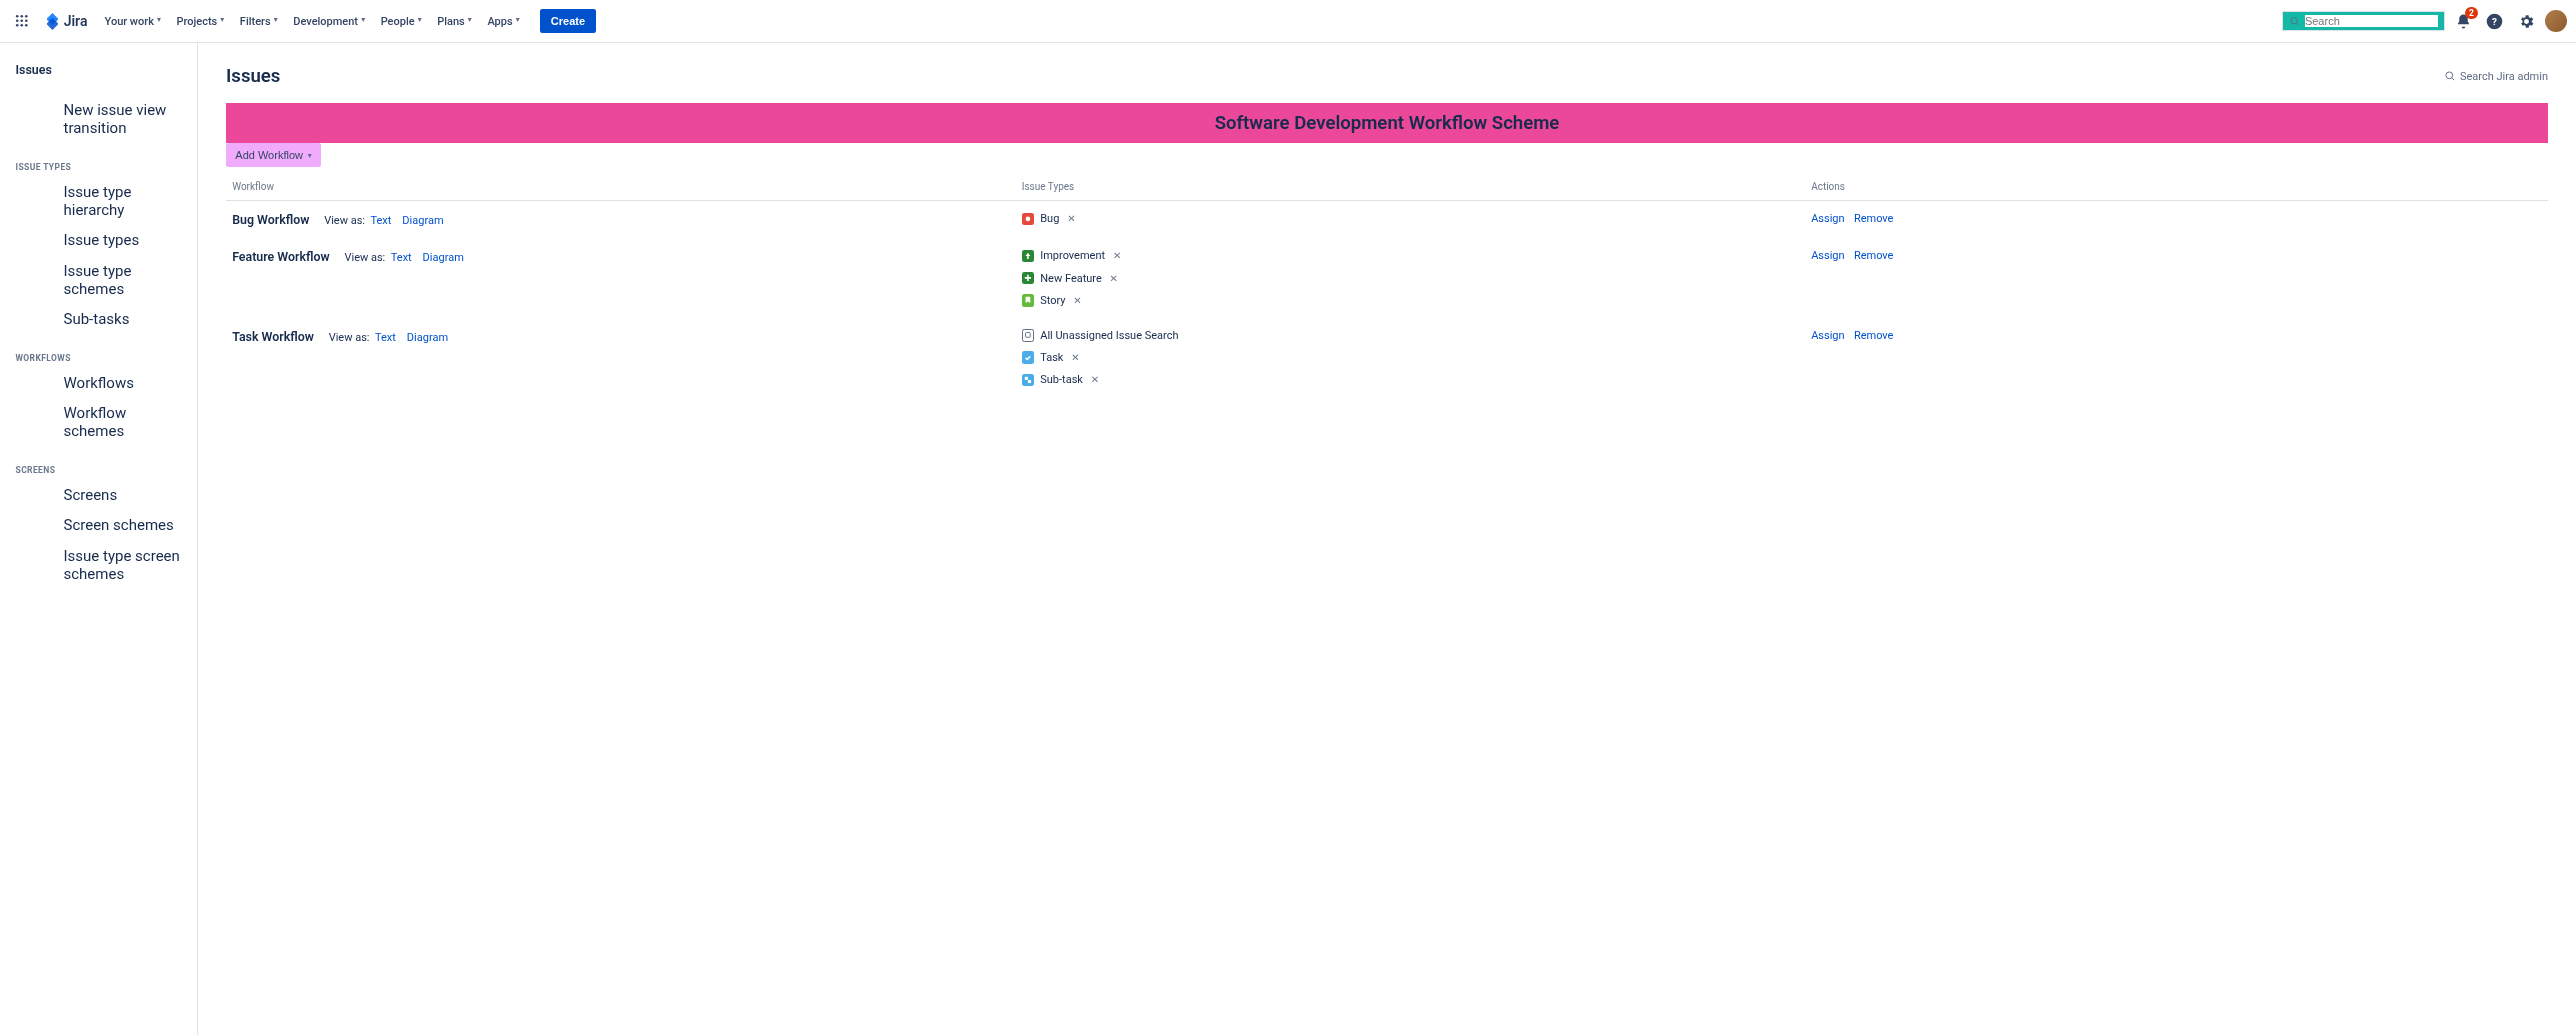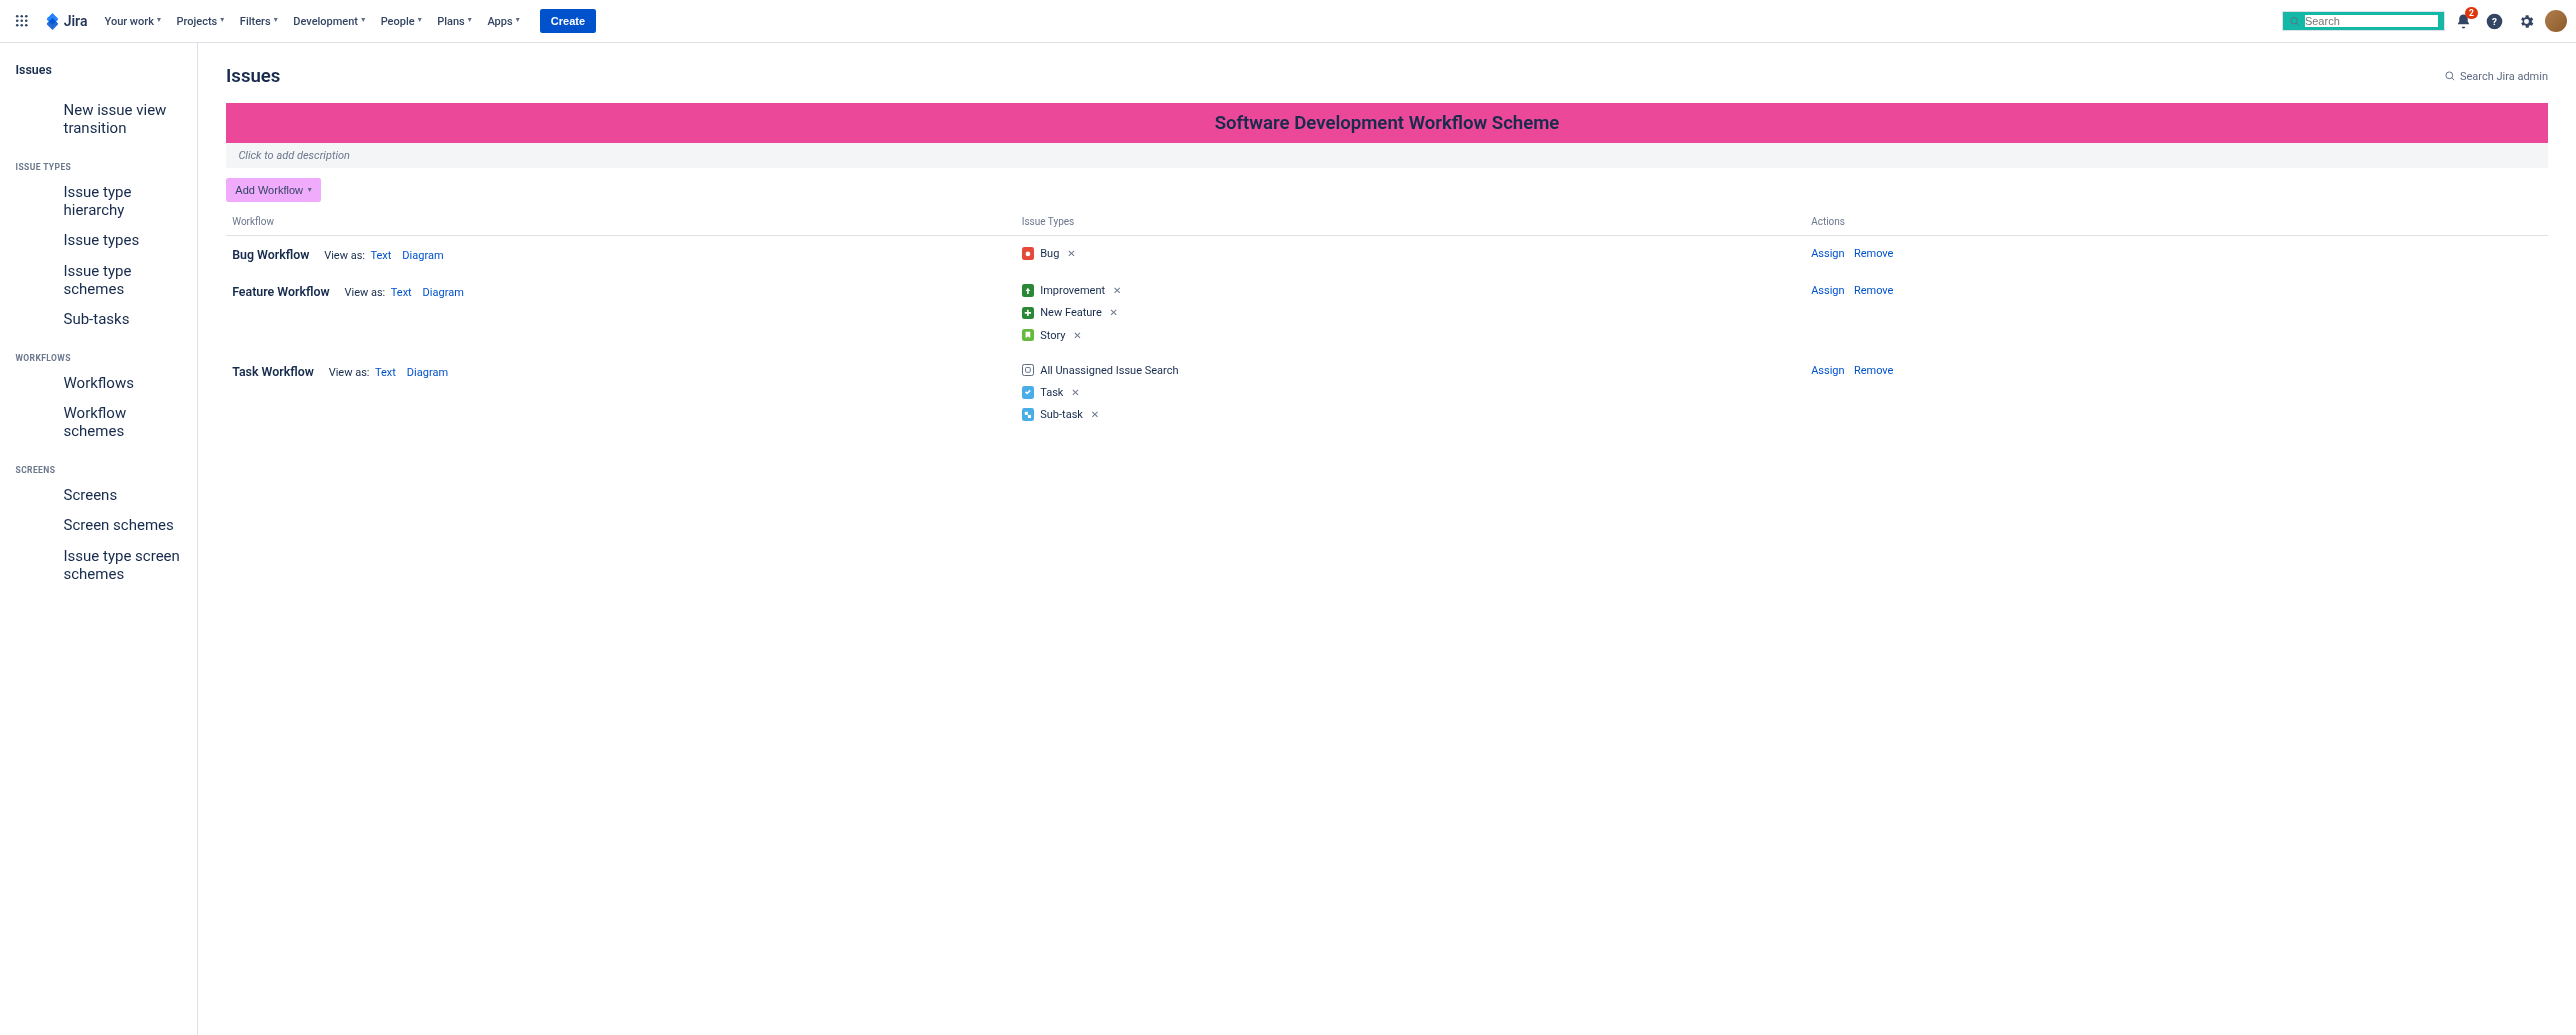--- a/index.html
+++ b/index.html
@@ -176,21 +176,20 @@
       <div class="admin-search">
         <svg width="11.6" height="11.6" viewBox="0 0 24 24" fill="none" stroke="#5e6c84" stroke-width="2">
             <circle cx="11" cy="11" r="7"></circle>
             <line x1="21" y1="21" x2="16" y2="16"></line>
           </svg>
         <span>Search Jira admin</span>
       </div>
     </div>
 
     <div class="scheme-title">Software Development Workflow Scheme</div>
-    <div class="scheme-desc">Click to add description</div>
 
     <button class="add-wf-btn">
       <span>Add Workflow</span>
       <span class="chevron">▾</span>
     </button>
 
     <table class="wf-table">
       <thead>
         <tr>
           <th style="width:34%">Workflow</th>

